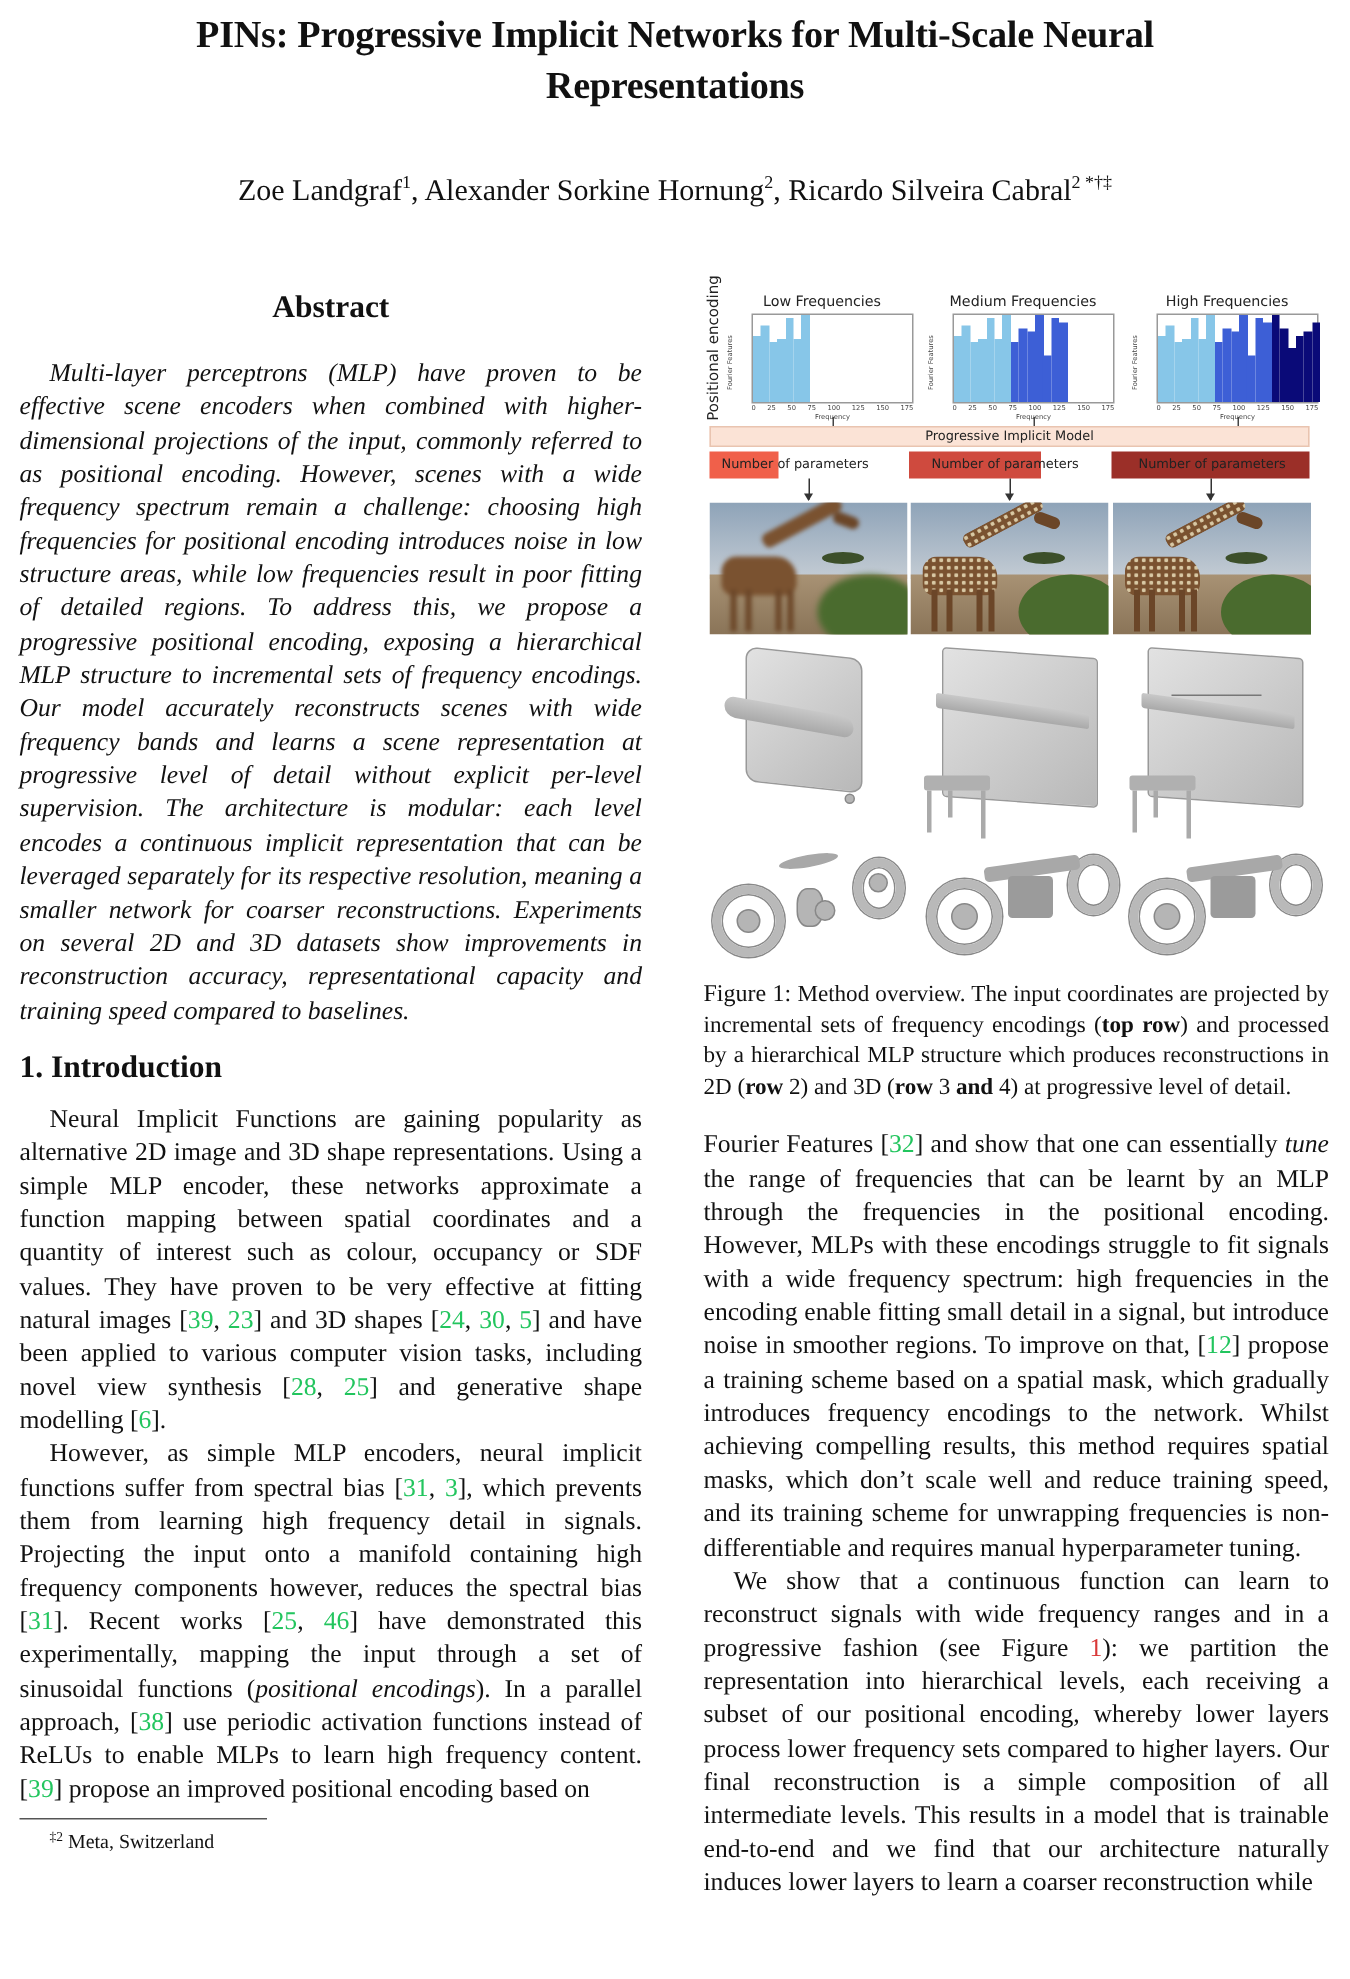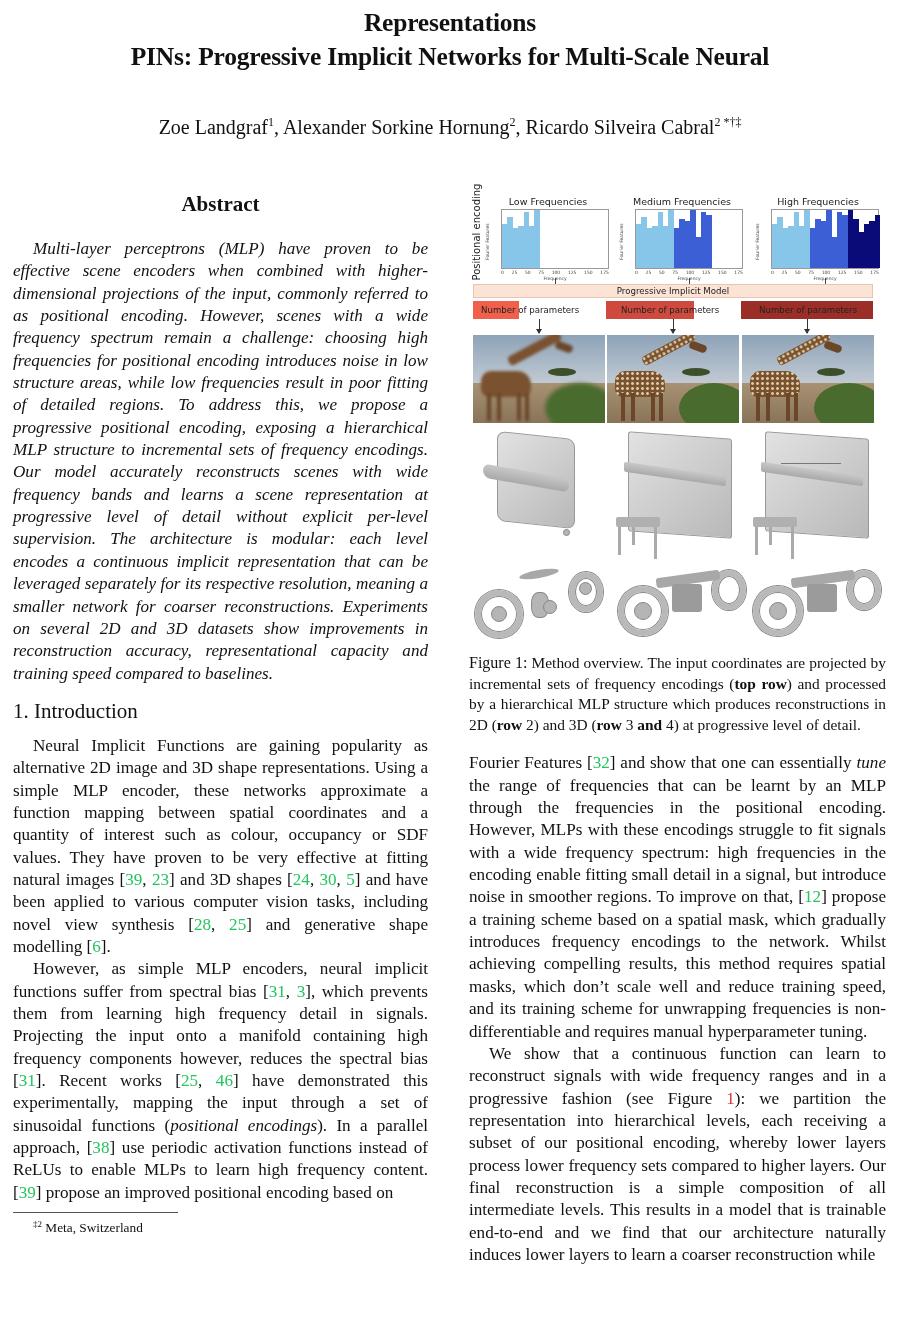--- a/index.html
+++ b/index.html
@@ -11,21 +11,21 @@
   .authors { position: absolute; top: 113px; left: 0; width: 900px; text-align: center;
     font-size: 20px; line-height: 28px; }
   .authors sup { font-size: 12px; vertical-align: 8px; line-height: 0; }
 
   .col-left { position: absolute; left: 13px; top: 190px; width: 415px; }
   .col-right { position: absolute; left: 469px; top: 190px; width: 417px; }
 
   .abstract-title { text-align: center; font-weight: bold; font-size: 21px; line-height: 28px; margin-bottom: 20px; padding-left: 0px; }
   .abstract-body { font-style: italic; font-size: 17.1px; line-height: 22.35px; text-align: justify; text-indent: 20px; hyphens: manual; }
 
-  .section-title { font-weight: normal; font-size: 21px; line-height: 28px; margin-top: 12px; margin-bottom: 10px; }
+  .section-title { font-weight: bold; font-size: 21px; line-height: 28px; margin-top: 12px; margin-bottom: 10px; }
   .para { font-size: 17.1px; line-height: 22.35px; text-align: justify; text-indent: 20px; }
   .para.noindent { text-indent: 0; }
   .cite { color: #22c55e; }
   .figref { color: #d93838; }
 
   .footnote-rule { width: 165px; border-top: 1.5px solid #555; margin-top: 8px; margin-bottom: 6px; }
   .footnote { font-size: 13.3px; line-height: 17.5px; text-align: justify; }
   .footnote .fi { padding-left: 20px; }
   .footnote sup { font-size: 9px; vertical-align: 5px; line-height: 0; }
   .mono { font-family: "Liberation Mono", "DejaVu Sans Mono", monospace; font-size: 13px; letter-spacing: 0.3px; }
@@ -74,22 +74,22 @@
   .frame { background: #a8a8a8; border-radius: 3px; }
 
   .caption { margin-top: 8px; font-size: 15.4px; line-height: 20.6px; text-align: justify; }
   .caption .lbl { font-size: 16px; }
   .right-text { margin-top: 17px; }
 </style>
 </head>
 <body>
 
 <div class="title">
+  <div>PINs: Progressive Implicit Networks for Multi-Scale Neural</div>
   <div>Representations</div>
-  <div>PINs: Progressive Implicit Networks for Multi-Scale Neural</div>
 </div>
 <div class="authors">
   <span>Zoe Landgraf</span><sup>1</sup>,
   <span>Alexander Sorkine Hornung</span><sup>2</sup>,
   <span>Ricardo Silveira Cabral</span><sup>2 *†‡</sup>
 </div>
 
 <div class="col-left">
   <div class="abstract-title">Abstract</div>
   <p class="abstract-body">Multi-layer perceptrons (MLP) have proven to be effective scene encoders when combined with higher-dimensional projections of the input, commonly referred to as positional encoding. However, scenes with a wide frequency spectrum remain a challenge: choosing high frequencies for positional encoding introduces noise in low structure areas, while low frequencies result in poor fitting of detailed regions. To address this, we propose a progressive positional encoding, exposing a hierarchical MLP structure to incremental sets of frequency encodings. Our model accurately reconstructs scenes with wide frequency bands and learns a scene representation at progressive level of detail without explicit per-level supervision. The architecture is modular: each level encodes a continuous implicit representation that can be leveraged separately for its respective resolution, meaning a smaller network for coarser reconstructions. Experiments on several 2D and 3D datasets show improvements in reconstruction accuracy, representational capacity and training speed compared to baselines.</p>

